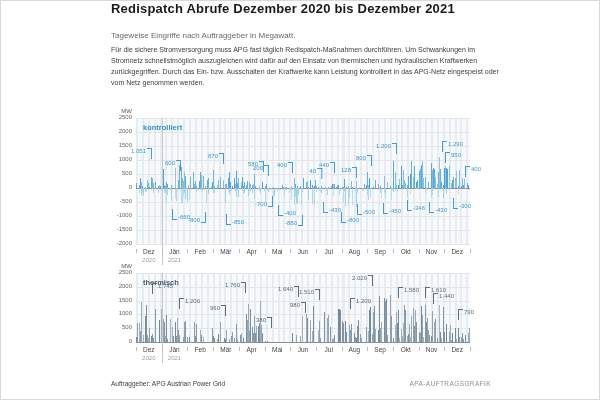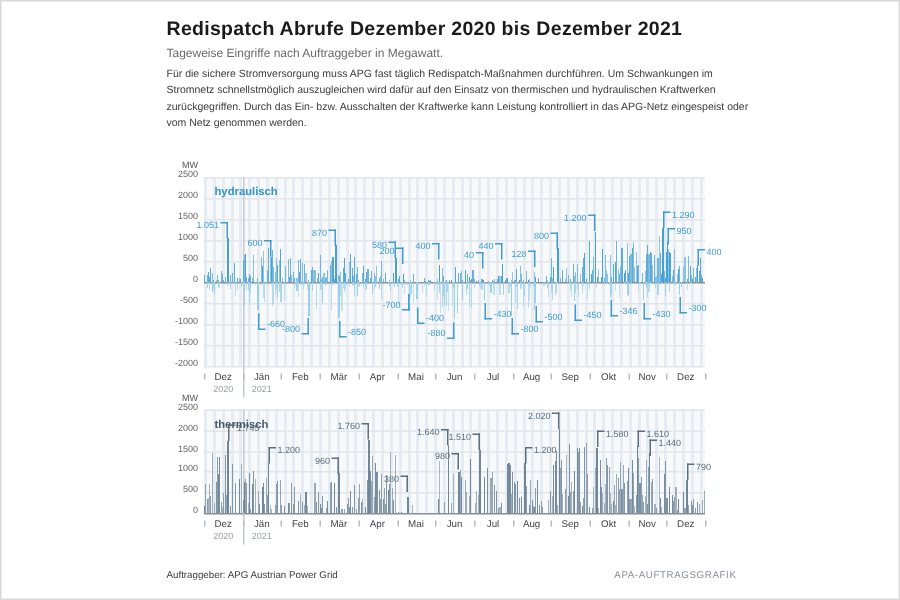--- a/index.html
+++ b/index.html
@@ -1,18 +1,18 @@
 <!DOCTYPE html>
 <html><head>
 <meta charset="utf-8">
 <style>
   html,body{margin:0;padding:0;background:#fff;}
   #app{position:relative;width:598px;height:398px;border:1px solid #d8d8d8;background:#ffffff;
        font-family:"Liberation Sans","DejaVu Sans",sans-serif;overflow:hidden;}
-  .title{position:absolute;left:110px;top:10px;font-size:13px;font-weight:bold;color:#1a1a1a;letter-spacing:0.2px;}
+  .title{position:absolute;left:110px;top:0;font-size:13px;font-weight:bold;color:#1a1a1a;letter-spacing:0.2px;}
   .subtitle{position:absolute;left:110px;top:30px;font-size:8px;color:#6a6a6a;}
   .body-text{position:absolute;left:110px;top:44px;width:396px;font-size:7px;line-height:1.55;color:#3c3c3c;}
   .footer-left{position:absolute;left:110px;top:379px;font-size:6.5px;color:#3c3c3c;}
   .footer-right{position:absolute;left:110px;top:379px;width:380px;text-align:right;font-size:6.5px;color:#8a8f94;letter-spacing:0.4px;}
 </style>
 </head>
 <body>
 
 <div id="app">
   <div class="title">Redispatch Abrufe Dezember 2020 bis Dezember 2021</div>
@@ -544,21 +544,21 @@
       <rect x="141.65" width="0.7" y="70.00" height="11.20" fill="#9bd0ea" fill-opacity="1"></rect>
       <rect x="166.65" width="0.7" y="70.00" height="24.64" fill="#9bd0ea" fill-opacity="1"></rect>
       <rect x="186.65" width="0.7" y="70.00" height="12.04" fill="#9bd0ea" fill-opacity="1"></rect>
       <rect x="204.65" width="0.7" y="70.00" height="22.40" fill="#9bd0ea" fill-opacity="1"></rect>
       <rect x="220.65" width="0.7" y="70.00" height="14.00" fill="#9bd0ea" fill-opacity="1"></rect>
       <rect x="246.65" width="0.7" y="70.00" height="12.60" fill="#9bd0ea" fill-opacity="1"></rect>
       <rect x="270.65" width="0.7" y="70.00" height="9.69" fill="#9bd0ea" fill-opacity="1"></rect>
       <rect x="292.65" width="0.7" y="70.00" height="12.04" fill="#9bd0ea" fill-opacity="1"></rect>
       <rect x="316.65" width="0.7" y="70.00" height="8.40" fill="#9bd0ea" fill-opacity="1"></rect>
     </svg>
-    <div style="position: absolute; left: 142px; top: 122px; font-size: 7.5px; font-weight: bold; color: rgb(46, 147, 203);">hydraulisch</div>
+    <div style="position: absolute; left: 142px; top: 122px; font-size: 7.5px; font-weight: bold; color: rgb(46, 147, 203);">kontrolliert</div>
     <div style="position: absolute; left: 135px; top: 248px; width: 1px; height: 4px; background: rgb(182, 188, 194);"></div>
     <div style="position: absolute; left: 160.7px; top: 248px; width: 1px; height: 4px; background: rgb(182, 188, 194);"></div>
     <div style="position: absolute; left: 186.4px; top: 248px; width: 1px; height: 4px; background: rgb(182, 188, 194);"></div>
     <div style="position: absolute; left: 212.1px; top: 248px; width: 1px; height: 4px; background: rgb(182, 188, 194);"></div>
     <div style="position: absolute; left: 237.8px; top: 248px; width: 1px; height: 4px; background: rgb(182, 188, 194);"></div>
     <div style="position: absolute; left: 263.5px; top: 248px; width: 1px; height: 4px; background: rgb(182, 188, 194);"></div>
     <div style="position: absolute; left: 289.2px; top: 248px; width: 1px; height: 4px; background: rgb(182, 188, 194);"></div>
     <div style="position: absolute; left: 314.8px; top: 248px; width: 1px; height: 4px; background: rgb(182, 188, 194);"></div>
     <div style="position: absolute; left: 340.5px; top: 248px; width: 1px; height: 4px; background: rgb(182, 188, 194);"></div>
     <div style="position: absolute; left: 366.2px; top: 248px; width: 1px; height: 4px; background: rgb(182, 188, 194);"></div>

